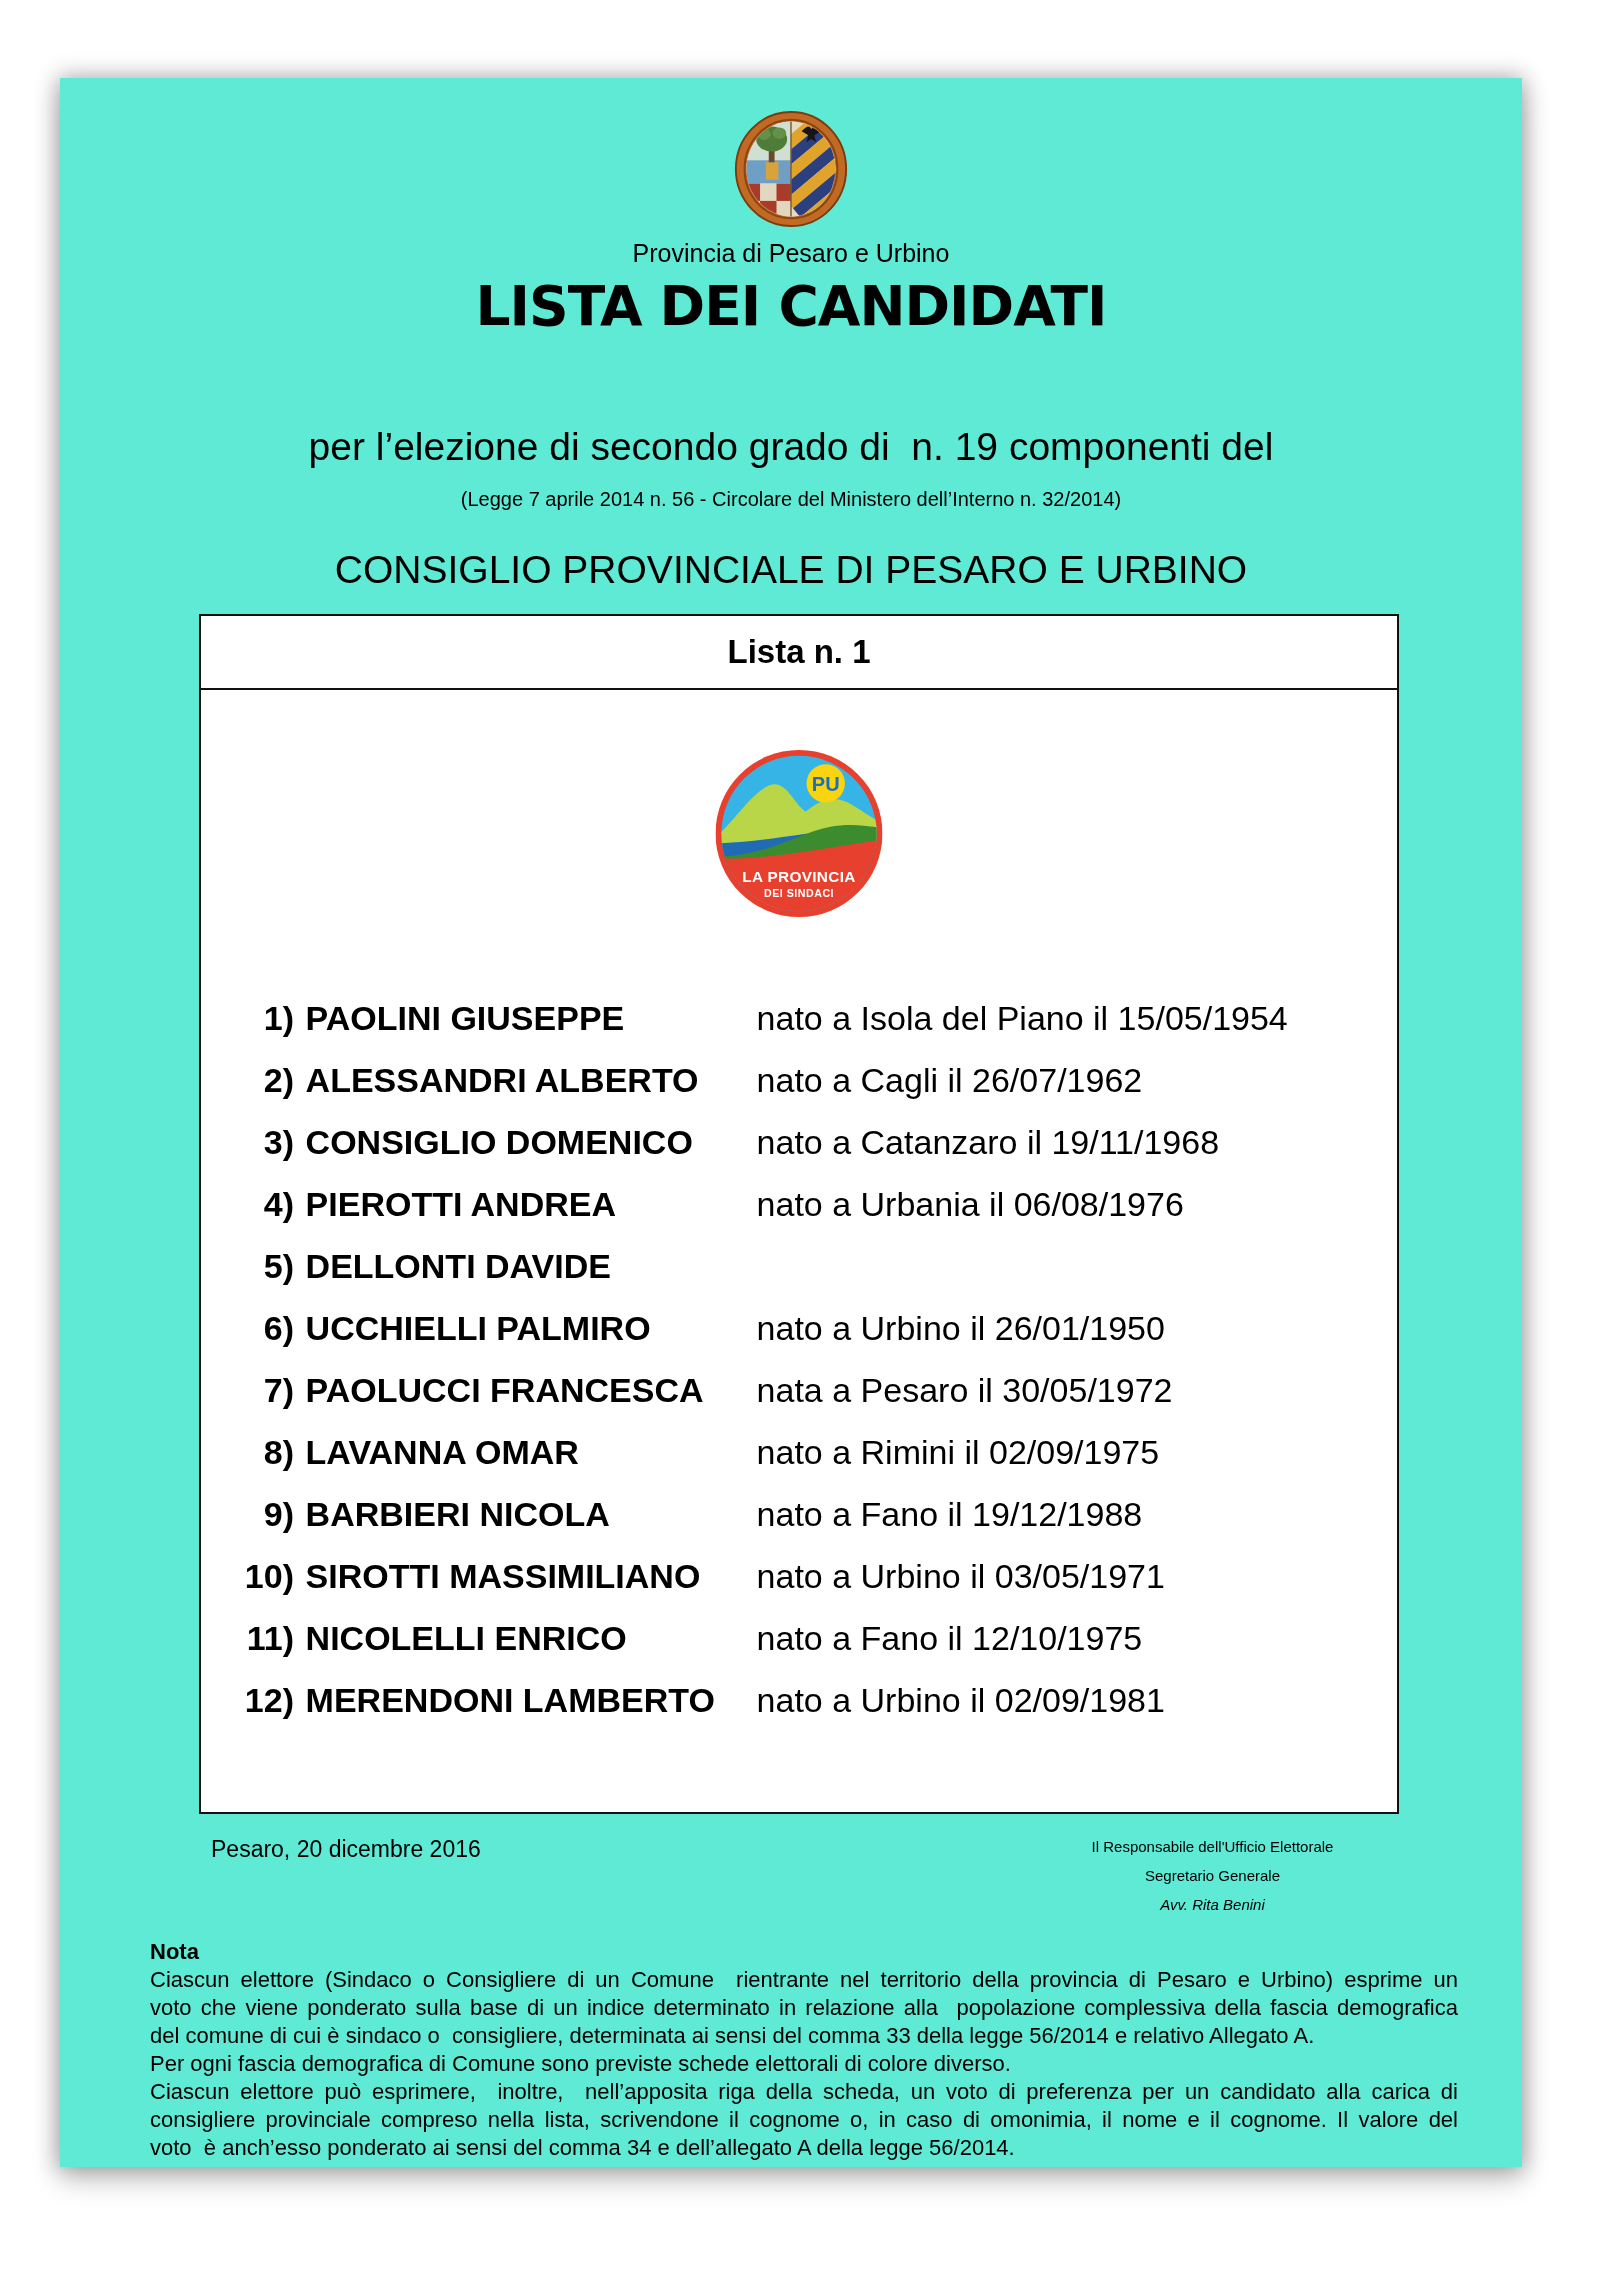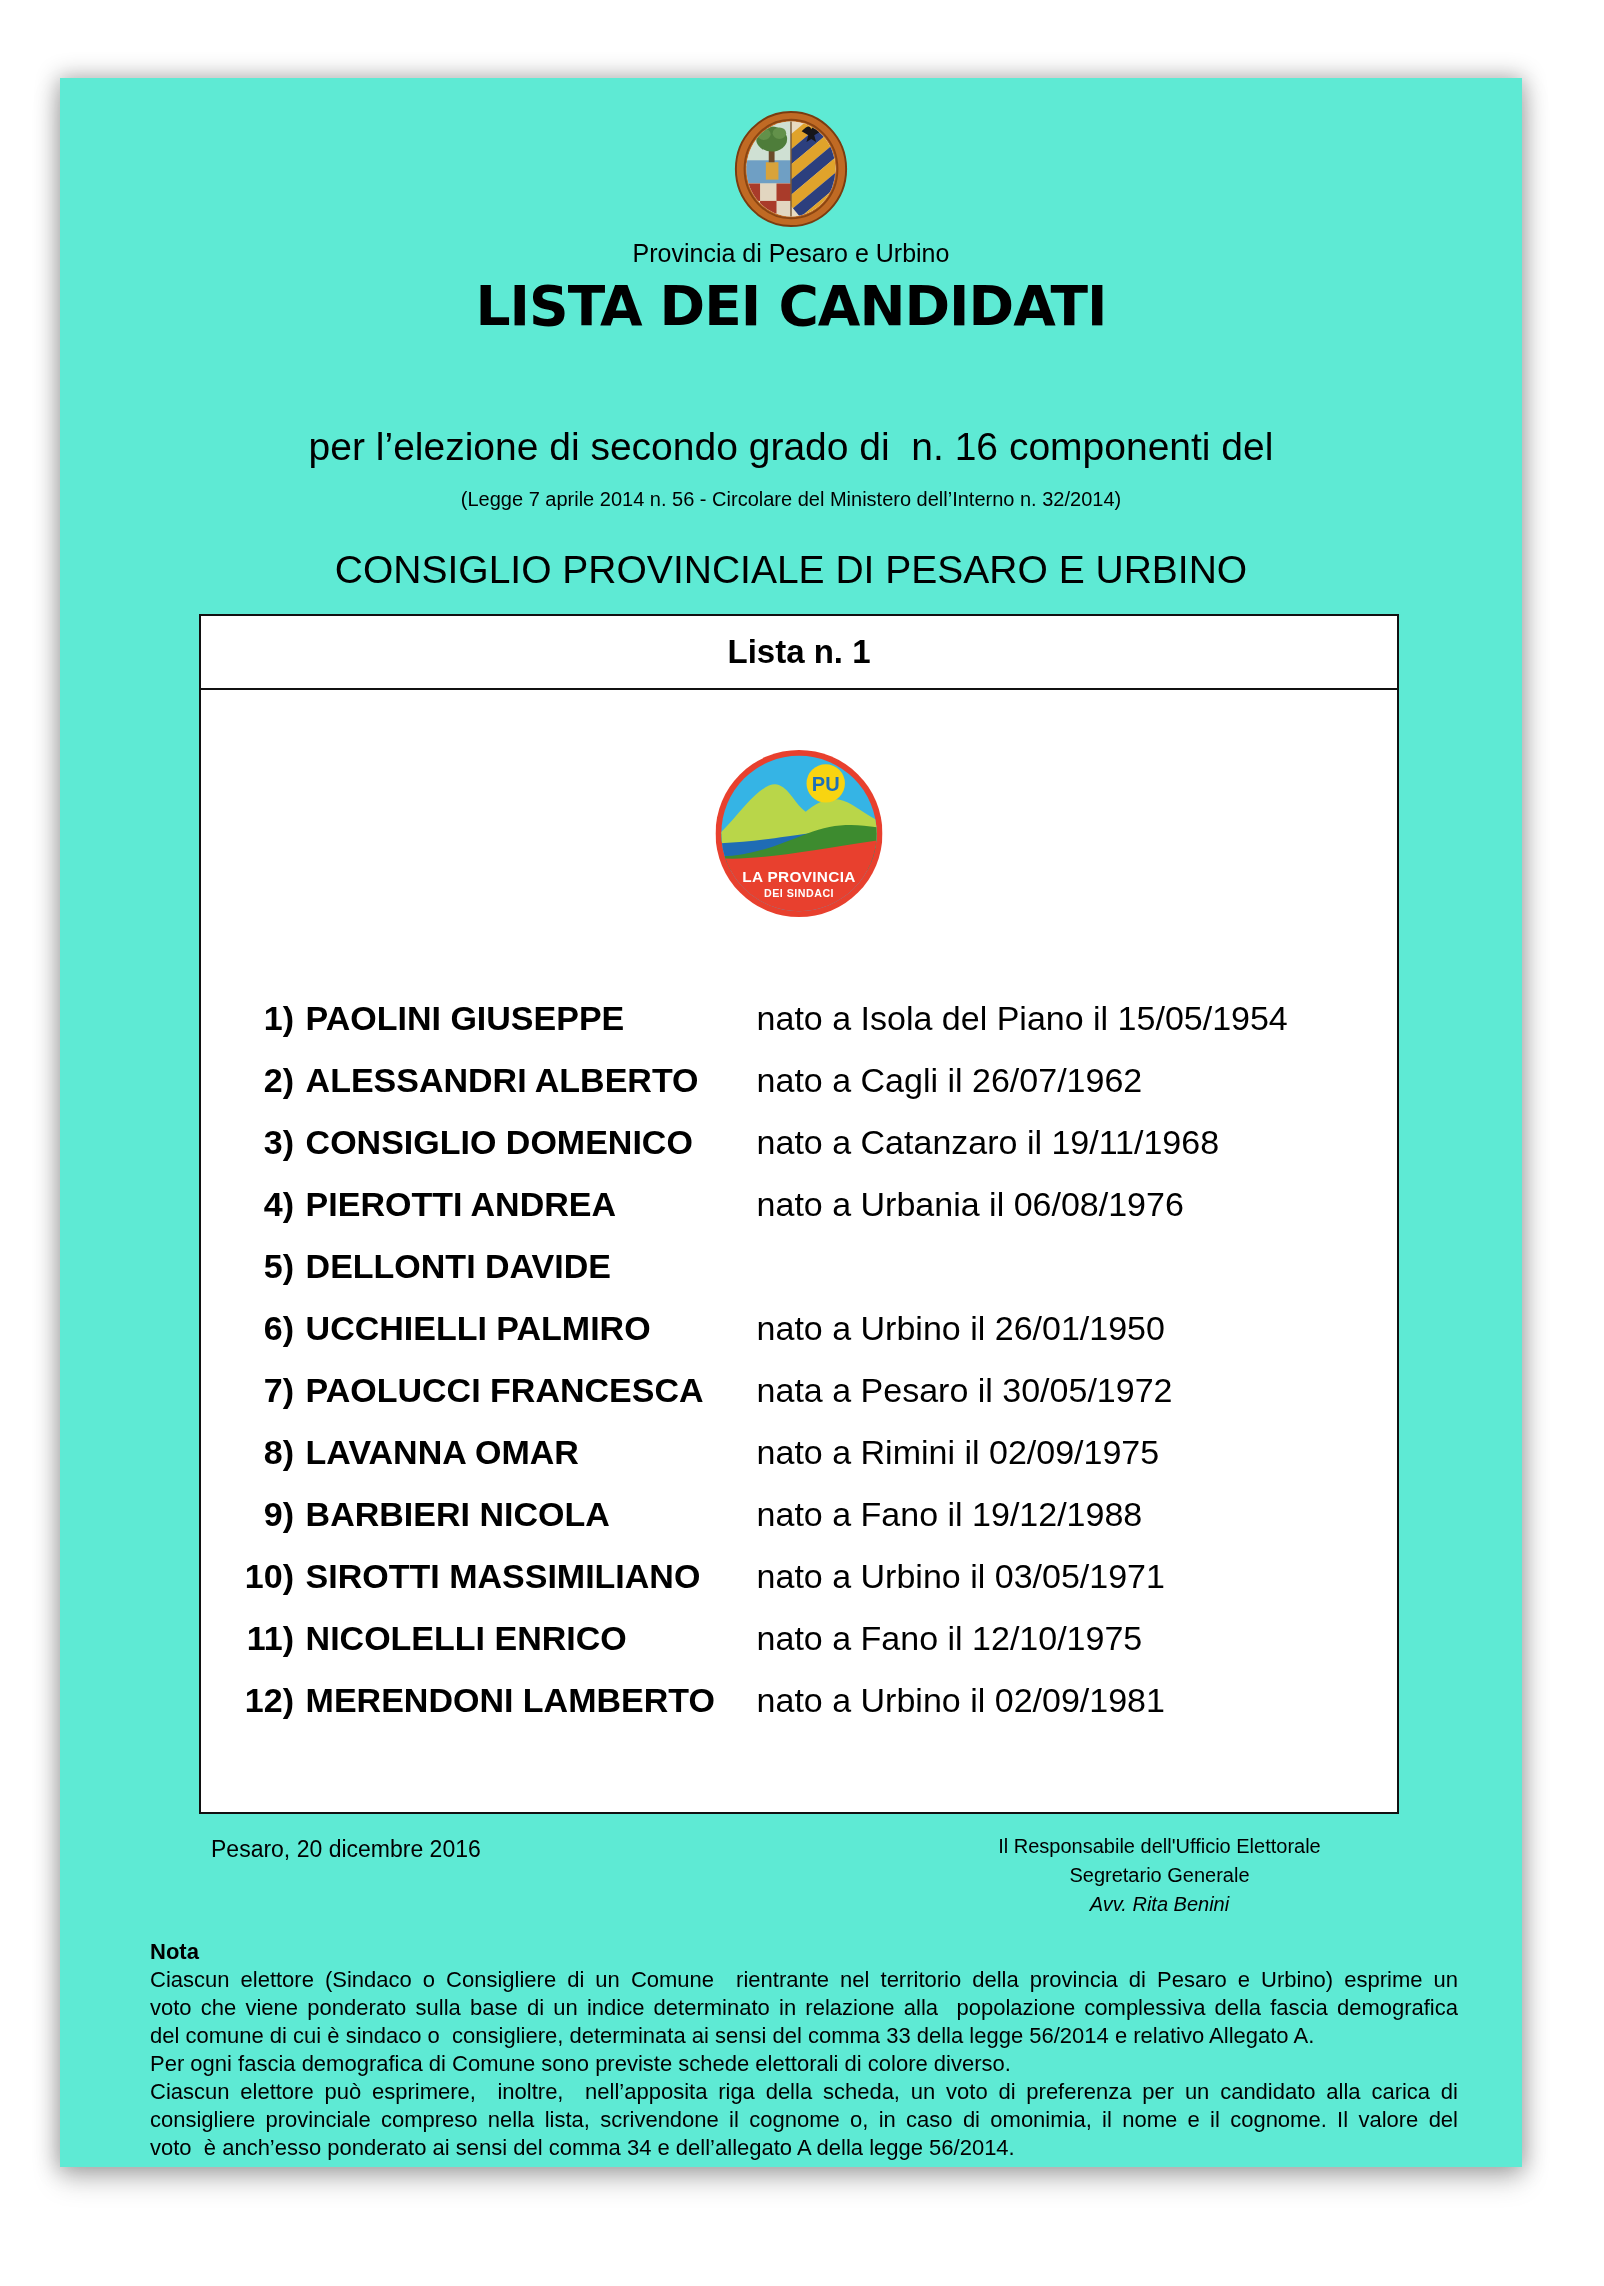--- a/index.html
+++ b/index.html
@@ -34,21 +34,21 @@
     display:flex;align-items:center;justify-content:center;
     font-size:33px;font-weight:bold;
   }
   .party-logo{position:absolute;top:134px;left:50%;transform:translateX(-50%);}
   .candidates{position:absolute;top:384px;left:0;width:100%;}
   .cand-row{height:62px;display:flex;align-items:flex-start;padding-left:39px;font-size:34px;line-height:36px;}
   .cand-num{width:54px;text-align:right;font-weight:bold;flex:none;}
   .cand-name{margin-left:11.6px;width:451px;font-weight:bold;flex:none;white-space:nowrap;}
   .cand-birth{flex:1;white-space:nowrap;}
   .date-line{position:absolute;left:151px;top:1757px;font-size:23px;line-height:29px;}
-  .signature{position:absolute;left:828px;top:1754px;width:543px;text-align:center;font-size:20px;line-height:29px;}
+  .signature{position:absolute;left:881px;top:1754px;width:543px;text-align:center;font-size:15px;line-height:29px;}
   .signature .sig-name{font-style:italic;}
   .nota{position:absolute;left:90px;top:1860px;width:1308px;font-size:22px;line-height:28px;}
   .nota-heading{font-weight:bold;}
   .nota-line{white-space:pre-wrap;}
   .nota-line.fill{text-align:justify;text-align-last:justify;}
   svg text{font-family:"Liberation Sans", sans-serif;}
 </style>
 </head>
 <body>
 
@@ -97,21 +97,21 @@
         </g>
         <line x1="59" y1="10" x2="59" y2="112" stroke="#7a5a38" stroke-width="1.5"></line>
       </g>
     </svg>
   </div>
 
   <div class="centered provincia">Provincia di Pesaro e Urbino</div>
   <div class="centered doc-title">LISTA DEI CANDIDATI</div>
 
   <div class="centered subtitle">
-    <div>per l’elezione di secondo grado di  n. 16 componenti del</div>
+    <div>per l’elezione di secondo grado di  n. 19 componenti del</div>
     <div>CONSIGLIO PROVINCIALE DI PESARO E URBINO</div>
     <div>che avrà luogo il giorno 8 gennaio 2017</div>
   </div>
 
   <div class="centered legge">(Legge 7 aprile 2014 n. 56 - Circolare del Ministero dell’Interno n. 32/2014)</div>
 
   <div class="listbox">
     <div class="listbox-header">Lista n. 1</div>
 
     <div class="party-logo">

